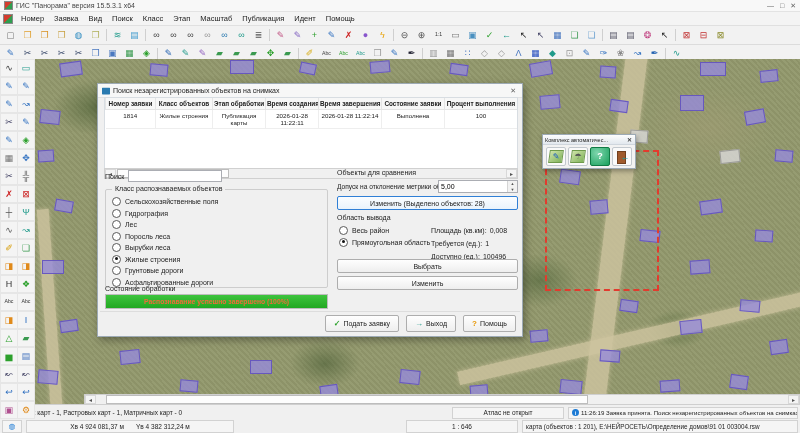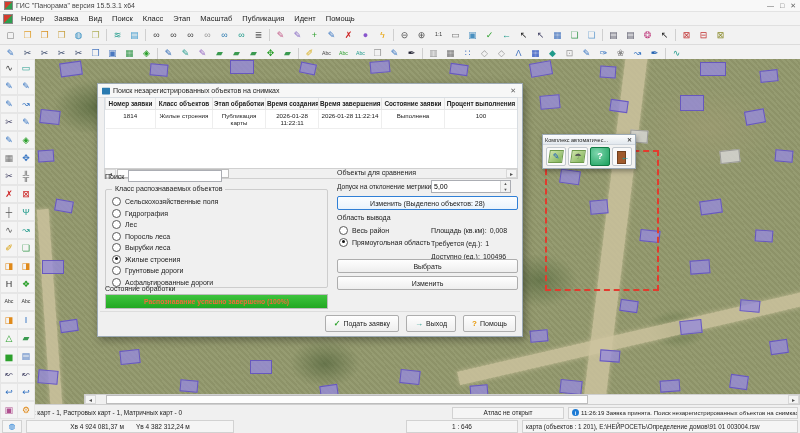--- a/index.html
+++ b/index.html
@@ -459,21 +459,21 @@
         </div>
     </div>
 
     <span class="lbl" style="left:7px;top:201px">Состояние обработки</span>
     <div id="progress">
       <span>Распознавание успешно завершено (100%)</span>
     </div>
 
     <span class="lbl" style="left:239px;top:85px">Объекты для сравнения</span>
     <span class="lbl" style="left:239px;top:99px;font-size:6.6px">Допуск на отклонение метрики объектов, м</span>
-    <div class="spin" style="left:333px;top:96px;width:78px;height:11px">
+    <div class="spin" style="left:340px;top:96px;width:78px;height:11px">
       <input value="5,00" style="">
       <span class="arrows">
           <span>▲</span>
           <span>▼</span>
         </span>
     </div>
     <div class="btn accent" style="left:239px;top:112px;width:179px;height:12px">
       <span>Изменить (Выделено объектов: 28)</span>
     </div>
 

